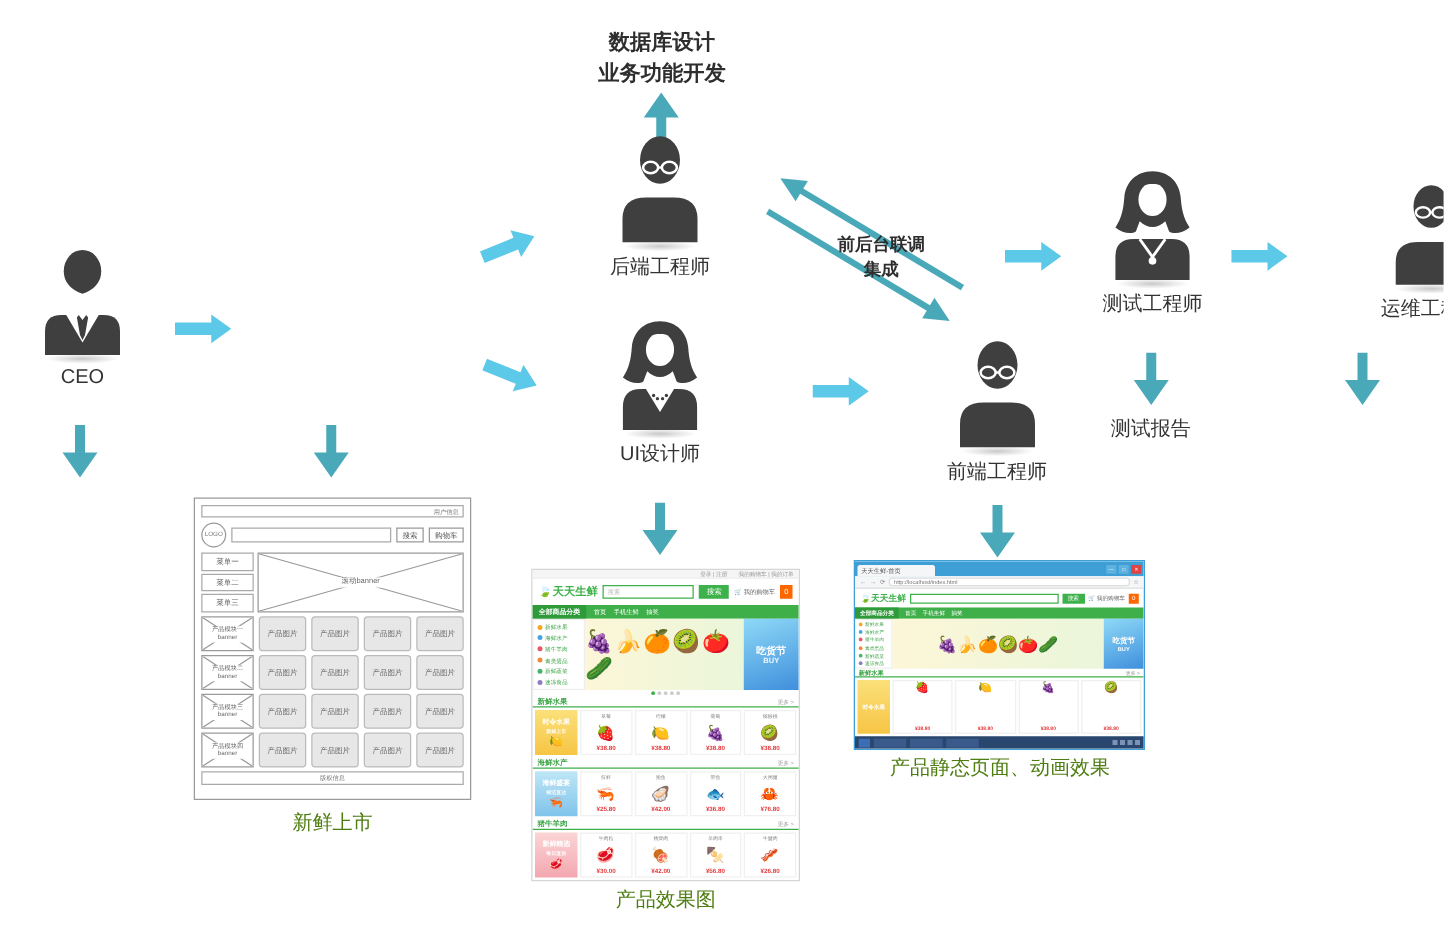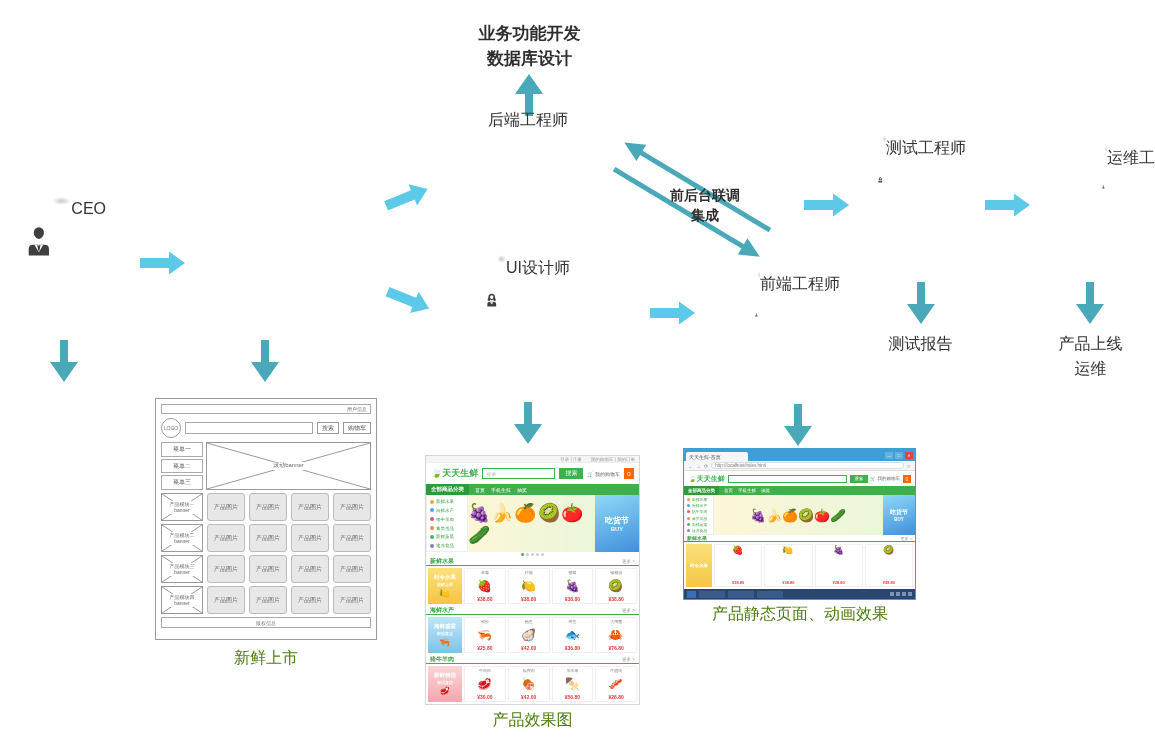--- a/index.html
+++ b/index.html
@@ -1,19 +1,19 @@
 <!DOCTYPE html>
 <html><head>
 <meta charset="utf-8">
 <style>
   html,body{margin:0;padding:0;background:#fff;}
   .canvas{position:relative;width:1155px;height:740px;background:#fff;overflow:hidden;
           font-family:"Liberation Sans","DejaVu Sans",sans-serif;color:#333;}
   .abs{position:absolute;}
-  .col{display:flex;flex-direction:row;align-items:flex-start;}
+  .col{display:flex;flex-direction:column;align-items:center;}
   .plabel{font-size:16px;font-weight:500;color:#333;text-align:center;margin-top:2px;white-space:nowrap;}
   .deliv{font-size:16px;font-weight:500;color:#333;text-align:center;line-height:1.55;}
   .caption{font-size:16px;font-weight:400;color:#4d7c0f;text-align:center;}
   .refl{width:58px;height:8px;margin:-1px auto 0;
         background:radial-gradient(ellipse at center,rgba(60,60,60,.28),rgba(60,60,60,0) 70%);}
   .toptext{font-size:17px;font-weight:600;color:#2e2e2e;text-align:center;line-height:1.45;}
   .intlabel{font-size:14px;font-weight:600;color:#2e2e2e;text-align:center;line-height:1.4;z-index:5;}
 
   
   .wf{box-sizing:border-box;border:1px solid #9a9a9a;background:#fff;padding:5px;
@@ -167,22 +167,22 @@
         <path d="M0,8 H29 V1.5 L45,13 29,24.5 V18 H0 Z" fill="#5cc9e8"></path>
       </svg>
   </div>
   <div class="abs" style="left:385px;top:287px;transform:rotate(22deg);">
     <svg width="46" height="26" viewBox="0 0 46 26">
         <path d="M0,8 H29 V1.5 L45,13 29,24.5 V18 H0 Z" fill="#5cc9e8"></path>
       </svg>
   </div>
 
   <div class="abs toptext" style="left:452px;top:22px;width:155px;">
+    <div>数据库设计</div>
     <div>业务功能开发</div>
-    <div>数据库设计</div>
   </div>
   <div class="abs" style="left:514px;top:74px;">
     <svg width="30" height="42" viewBox="0 0 30 42">
         <path d="M15,0 L29,20 H19 V42 H11 V20 H1 Z" fill="#4aa9b8"></path>
       </svg>
   </div>
   <div class="abs col" style="left:488px;top:108px;width:80px;">
     <svg width="76" height="86" viewBox="0 0 76 86">
       <ellipse cx="38" cy="20" rx="16" ry="19" fill="#3f3f3f"></ellipse>
       <g stroke="#ffffff" stroke-width="2" fill="none">
@@ -298,24 +298,20 @@
       </g>
       <path fill="#3f3f3f" d="M8,86 V67 q0,-17 19,-17 h22 q19,0 19,17 v19 z"></path>
     </svg>
     <div class="refl"></div>
     <div class="plabel">运维工程师</div>
   </div>
   <div class="abs" style="left:1075px;top:282px;">
     <svg width="30" height="42" viewBox="0 0 30 42">
         <path d="M11,0 H19 V22 H29 L15,42 1,22 H11 Z" fill="#4aa9b8"></path>
       </svg>
-  </div>
-  <div class="abs deliv" style="left:1033px;top:332px;width:115px;">
-    <div>产品上线</div>
-    <div>运维</div>
   </div>
 
   <div class="abs wf" style="left:155px;top:398px;width:222px;height:242px;">
     <div class="wf-userbar">用户信息</div>
     <div class="wf-head">
       <div class="wf-logo">LOGO</div>
       <div class="wf-search"></div>
       <div class="wf-btn">搜索</div>
       <div class="wf-btn">购物车</div>
     </div>

